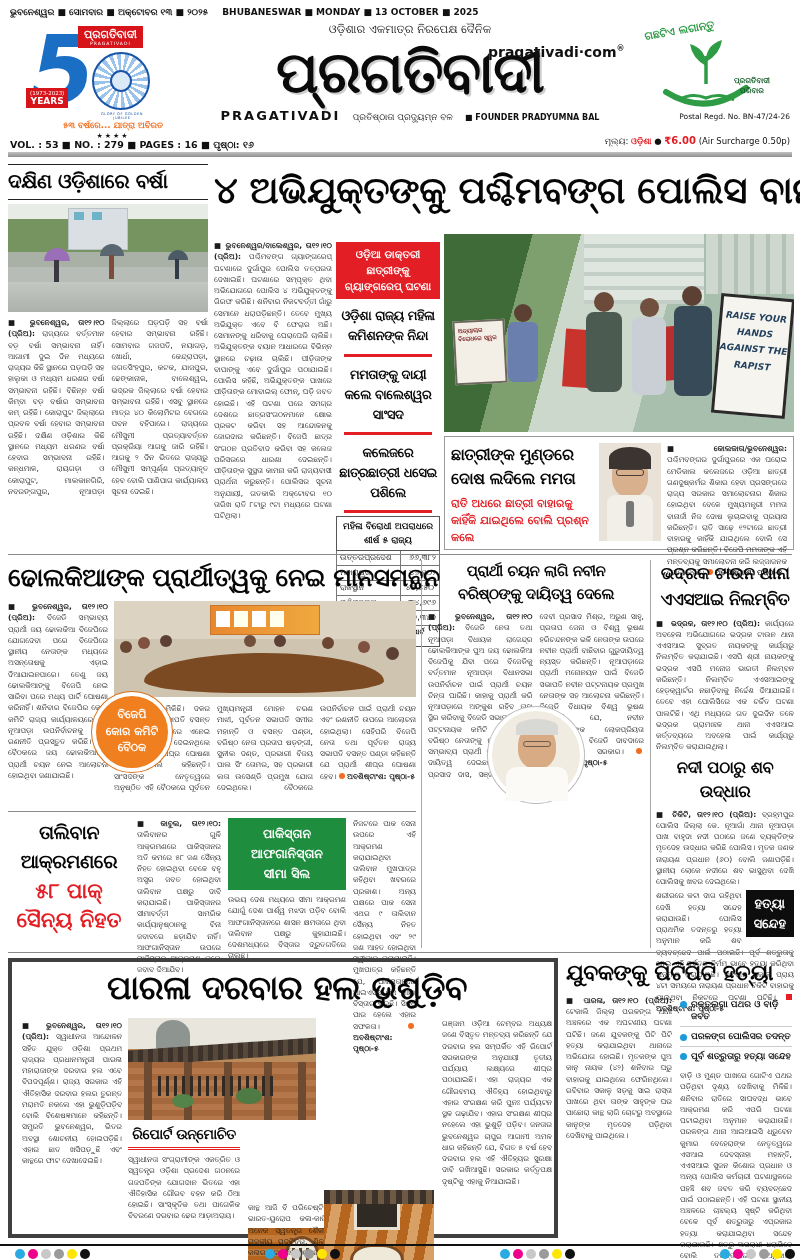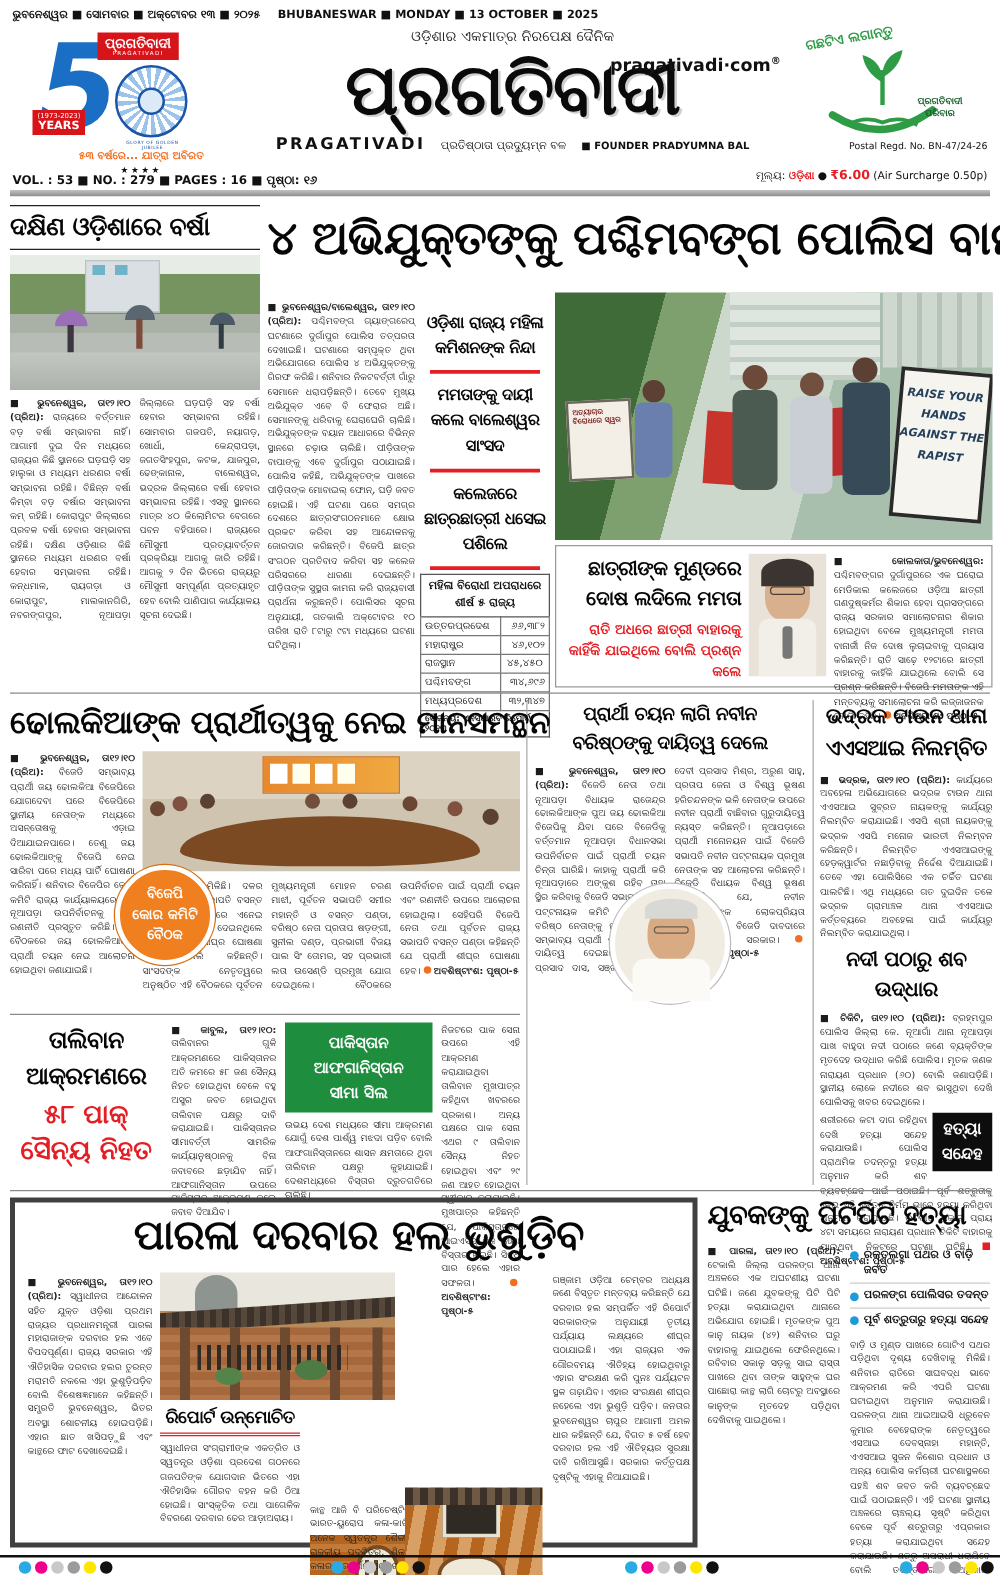--- a/index.html
+++ b/index.html
@@ -115,20 +115,21 @@
   </div>
 
   <div class="abs" style="left:214px; top:240px; width:118px; height:312px;">
     <div class="body-txt just" style="height:100%;">
       <span class="dateline">■ ଭୁବନେଶ୍ୱର/ବାଲେଶ୍ୱର, ତା୧୨।୧୦ (ପ୍ରିଅ):</span>
       <span>ପଶ୍ଚିମବଙ୍ଗ ଗ୍ୟାଙ୍ଗରେପ୍ ଘଟଣାରେ ଦୁର୍ଗାପୁର ପୋଲିସ ତତ୍ପରତା ଦେଖାଇଛି। ଘଟଣାରେ ସମ୍ପୃକ୍ତ ଥିବା ଅଭିଯୋଗରେ ପୋଲିସ ୪ ଅଭିଯୁକ୍ତଙ୍କୁ ଗିରଫ କରିଛି। ଶନିବାର ନିକଟବର୍ତ୍ତୀ ଗାଁରୁ ସେମାନେ ଧରାପଡ଼ିଛନ୍ତି। ତେବେ ମୁଖ୍ୟ ଅଭିଯୁକ୍ତ ଏବେ ବି ଫେରାର ଅଛି। ସେମାନଙ୍କୁ ଧରିବାକୁ ଘେରାଘେରି ଚାଲିଛି। ଅଭିଯୁକ୍ତଙ୍କ ବୟାନ ଆଧାରରେ ବିଭିନ୍ନ ସ୍ଥାନରେ ଚଢ଼ାଉ ଚାଲିଛି। ପୀଡ଼ିତାଙ୍କ ବାପାଙ୍କୁ ଏବେ ଦୁର୍ଗାପୁର ପଠାଯାଇଛି। ପୋଲିସ କହିଛି, ଅଭିଯୁକ୍ତଙ୍କ ପାଖରେ ପୀଡ଼ିତାଙ୍କ ମୋବାଇଲ୍ ଫୋନ୍, ଘଡ଼ି ଜବତ ହୋଇଛି। ଏହି ଘଟଣା ପରେ ସମଗ୍ର ଦେଶରେ ଛାତ୍ରସଂଗଠନମାନେ କ୍ଷୋଭ ପ୍ରକଟ କରିବା ସହ ଆନ୍ଦୋଳନକୁ ଜୋରଦାର କରିଛନ୍ତି। ବିଜେପି ଛାତ୍ର ସଂଗଠନ ପ୍ରତିବାଦ କରିବା ସହ କଲେଜ ପରିସରରେ ଧାରଣା ଦେଇଛନ୍ତି। ପୀଡ଼ିତାଙ୍କ ସୁସ୍ଥତା କାମନା କରି ରାଜ୍ୟବାସୀ ପ୍ରାର୍ଥନା କରୁଛନ୍ତି। ପୋଲିସର ସୂଚନା ଅନୁଯାୟୀ, ଗତକାଲି ଅକ୍ଟୋବର ୧୦ ତାରିଖ ରାତି ୮ଟାରୁ ୯ଟା ମଧ୍ୟରେ ଘଟଣା ଘଟିଥିଲା।</span>
     </div>
   </div>
 
   <div class="abs" style="left:336px; top:242px; width:104px;">
+    <div style="background:#e31e24; color:#fff; font-size:10.5px; font-weight:900; text-align:center; padding:5px 3px; line-height:1.5;">ଓଡ଼ିଆ ଡାକ୍ତରୀ ଛାତ୍ରୀଙ୍କୁ ଗ୍ୟାଙ୍ଗରେପ୍ ଘଟଣା</div>
     <div class="headline-odia" style="font-size:13px; text-align:center; padding:7px 0 4px; line-height:1.55;">ଓଡ଼ିଶା ରାଜ୍ୟ ମହିଳା କମିଶନଙ୍କ ନିନ୍ଦା</div>
     <div class="redbar"></div>
     <div class="headline-odia" style="font-size:13px; text-align:center; padding:5px 0 4px; line-height:1.55;">ମମତାଙ୍କୁ ଦାୟୀ କଲେ ବାଲେଶ୍ୱର ସାଂସଦ</div>
     <div class="redbar"></div>
     <div class="headline-odia" style="font-size:13px; text-align:center; padding:5px 0 4px; line-height:1.55;">କଲେଜରେ ଛାତ୍ରଛାତ୍ରୀ ଧସେଇ ପଶିଲେ</div>
     <div class="redbar"></div>
 
     <table style="width:100%; border-collapse:collapse; border:1px solid #555; margin-top:3px;">
       <thead>
         <tr>
@@ -180,21 +181,21 @@
     <div class="abs" style="left:188px; top:83px; width:34px; height:78px; background:#c9cfd4; border-radius:8px;"></div>
     <div class="abs" style="left:238px; top:52px; width:20px; height:20px; border-radius:50%; background:#5d4034;"></div>
     <div class="abs" style="left:230px; top:72px; width:38px; height:90px; background:#374a57; border-radius:8px;"></div>
 
     <div class="abs" style="left:272px; top:62px; width:74px; height:120px; background:#f6f4ee; border:3px solid #2a2a2a; transform:rotate(5deg); text-align:center; padding-top:10px;">
       <div style="font-size:9px; font-weight:900; font-style:italic; color:#23415e; line-height:1.8;">RAISE YOUR HANDS AGAINST THE RAPIST</div>
     </div>
   </div>
 
   <div class="abs" style="left:444px; top:436px; width:350px; height:114px; border:1px solid #9a9a9a; padding:6px; display:flex; gap:6px;">
-    <div style="width:142px; text-align:right;">
+    <div style="width:142px; text-align:left;">
       <div class="headline-odia" style="font-size:16px; line-height:1.5;">ଛାତ୍ରୀଙ୍କ ମୁଣ୍ଡରେ ଦୋଷ ଲଦିଲେ ମମତା</div>
       <div style="font-size:11px; font-weight:900; color:#e31e24; line-height:1.55; margin-top:4px;">ରାତି ଅଧରେ ଛାତ୍ରୀ ବାହାରକୁ କାହିଁକି ଯାଇଥିଲେ ବୋଲି ପ୍ରଶ୍ନ କଲେ</div>
     </div>
     <div class="photo" style="width:62px; height:98px; background:#e8e2d8; flex:none;">
       <div class="abs" style="left:13px; top:10px; width:36px; height:44px; border-radius:46% 46% 42% 42%; background:#d9b08e;"></div>
       <div class="abs" style="left:10px; top:4px; width:42px; height:22px; border-radius:50% 50% 0 0; background:#3c3430;"></div>
       <div class="abs" style="left:17px; top:26px; width:28px; height:7px; border:1.5px solid #4a3f38; border-radius:3px; background:transparent;"></div>
       <div class="abs" style="left:8px; top:52px; width:46px; height:46px; background:#f2efe8; border-radius:8px 8px 0 0;"></div>
       <div class="abs" style="left:27px; top:58px; width:8px; height:26px; background:#777; border-radius:3px;"></div>
     </div>

